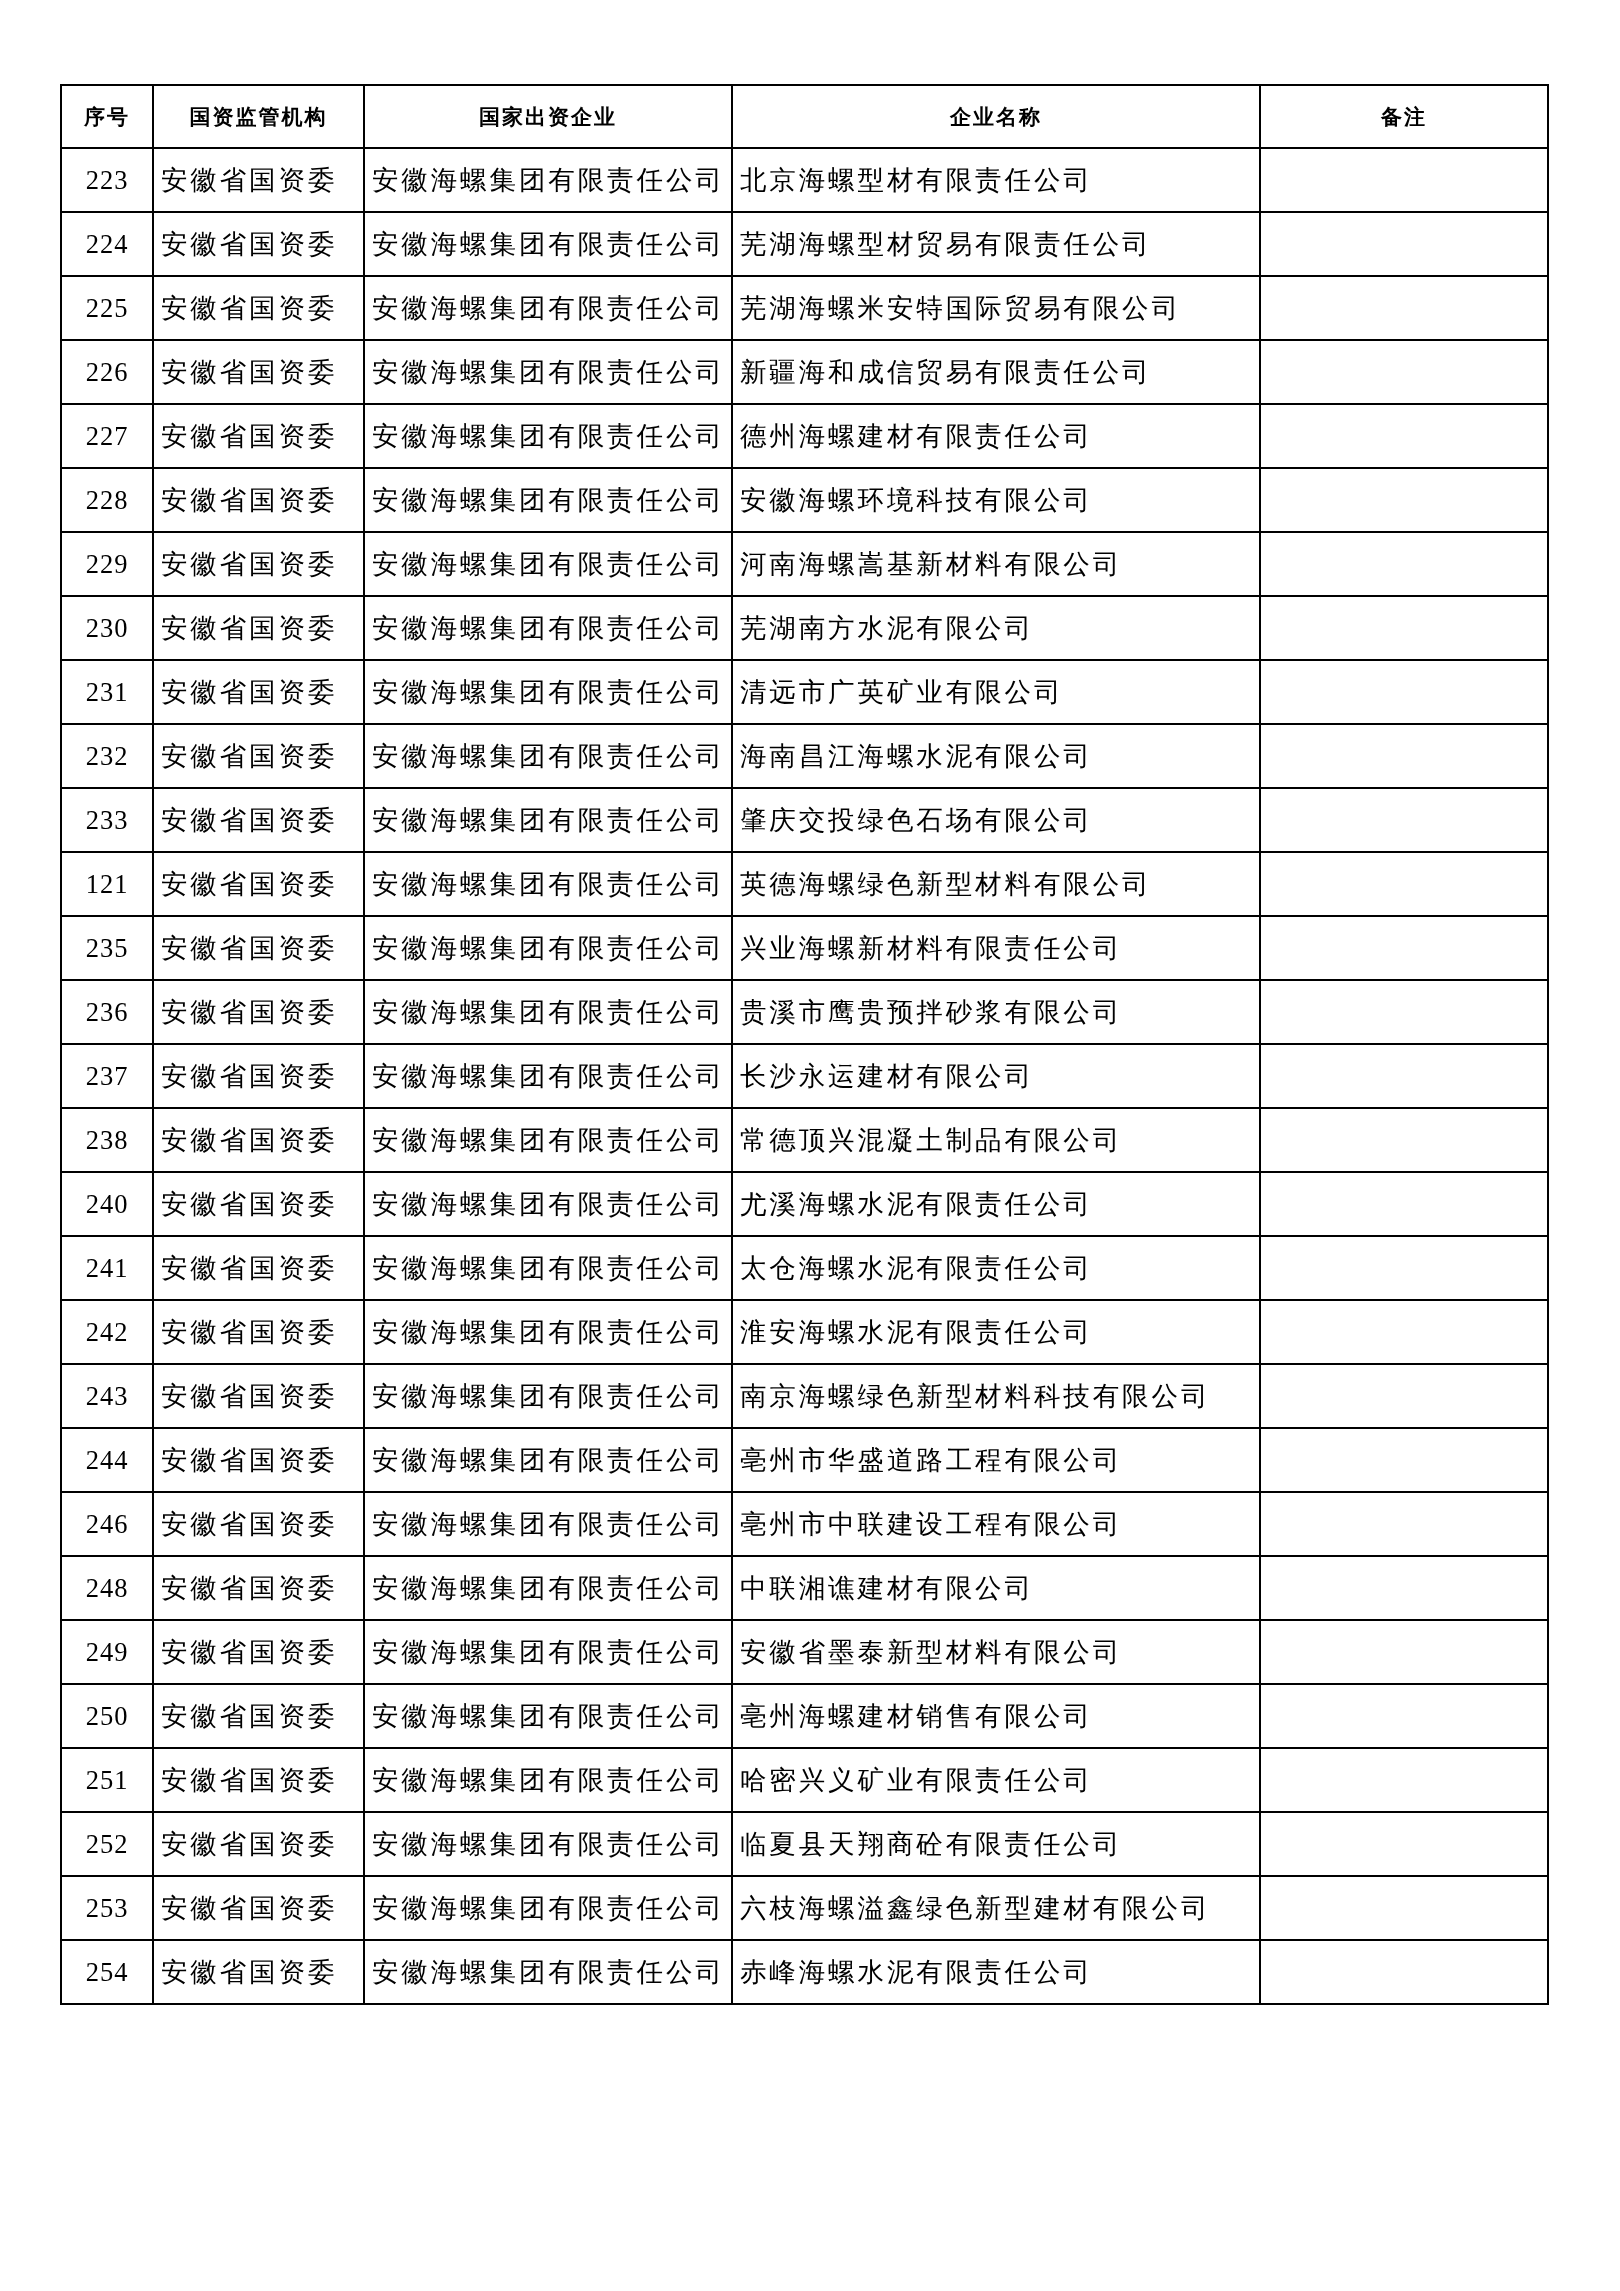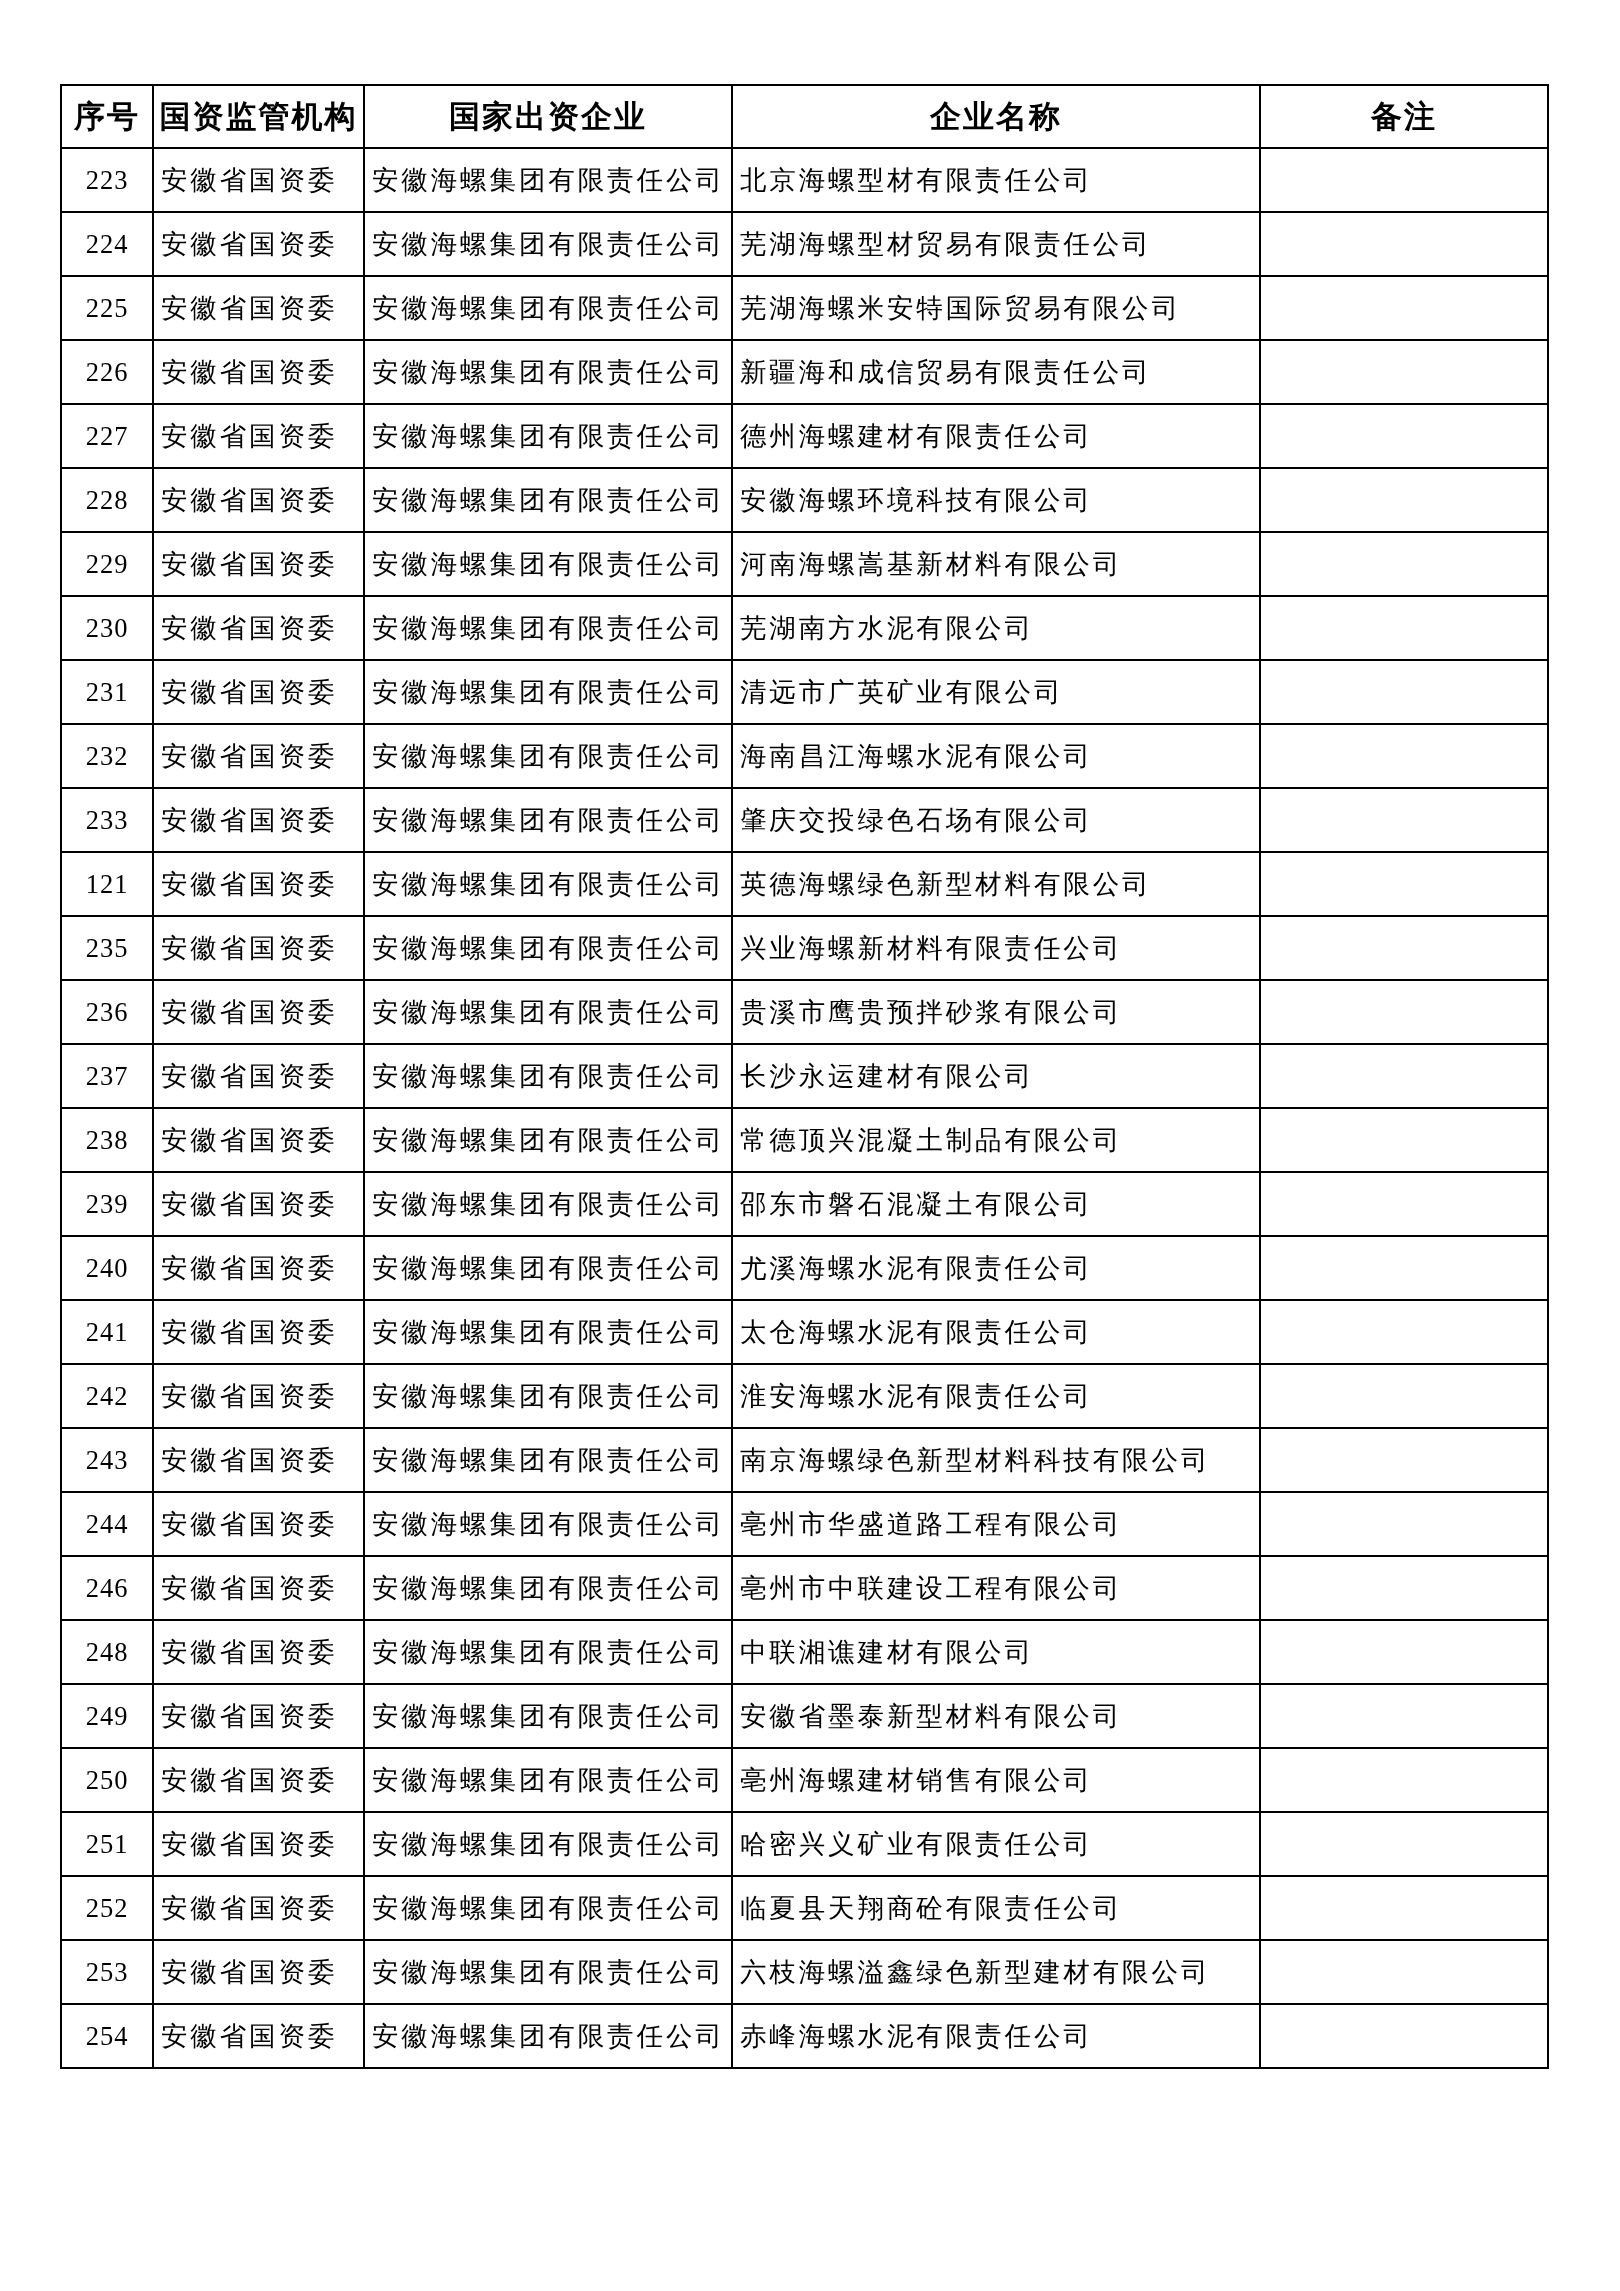--- a/index.html
+++ b/index.html
@@ -33,21 +33,21 @@
   th, td {
     border: 2px solid #000000;
     overflow: hidden;
     white-space: nowrap;
     vertical-align: middle;
   }
   thead tr { height: 63px; }
   thead th {
     font-family: "Liberation Sans", sans-serif;
     font-weight: bold;
-    font-size: 31px;
+    font-size: 21px;
     text-align: center;
     letter-spacing: 2px;
     padding: 0;
   }
   tbody tr { height: 64px; }
   tbody td {
     font-size: 26.5px;
     letter-spacing: 2.9px;
   }
   td.cell-no {
@@ -192,27 +192,20 @@
           <td class="cell-remarks"></td>
         </tr>
         <tr>
           <td class="cell-no">238</td>
           <td class="cell-regulator">安徽省国资委</td>
           <td class="cell-investor">安徽海螺集团有限责任公司</td>
           <td class="cell-company">常德顶兴混凝土制品有限公司</td>
           <td class="cell-remarks"></td>
         </tr>
         <tr>
-          <td class="cell-no">239</td>
-          <td class="cell-regulator">安徽省国资委</td>
-          <td class="cell-investor">安徽海螺集团有限责任公司</td>
-          <td class="cell-company">邵东市磐石混凝土有限公司</td>
-          <td class="cell-remarks"></td>
-        </tr>
-        <tr>
           <td class="cell-no">240</td>
           <td class="cell-regulator">安徽省国资委</td>
           <td class="cell-investor">安徽海螺集团有限责任公司</td>
           <td class="cell-company">尤溪海螺水泥有限责任公司</td>
           <td class="cell-remarks"></td>
         </tr>
         <tr>
           <td class="cell-no">241</td>
           <td class="cell-regulator">安徽省国资委</td>
           <td class="cell-investor">安徽海螺集团有限责任公司</td>

